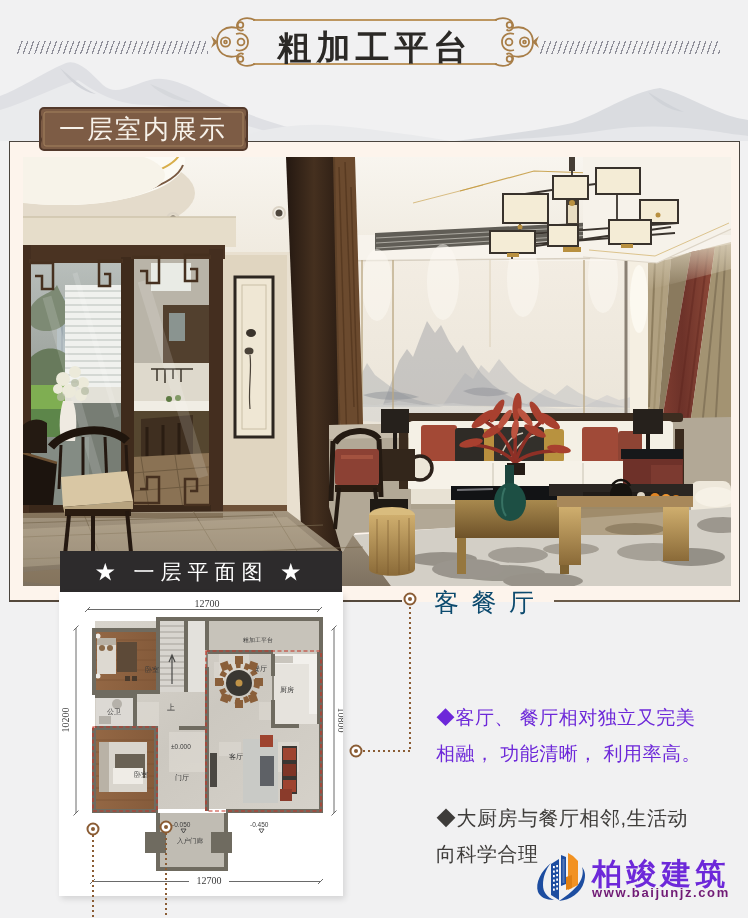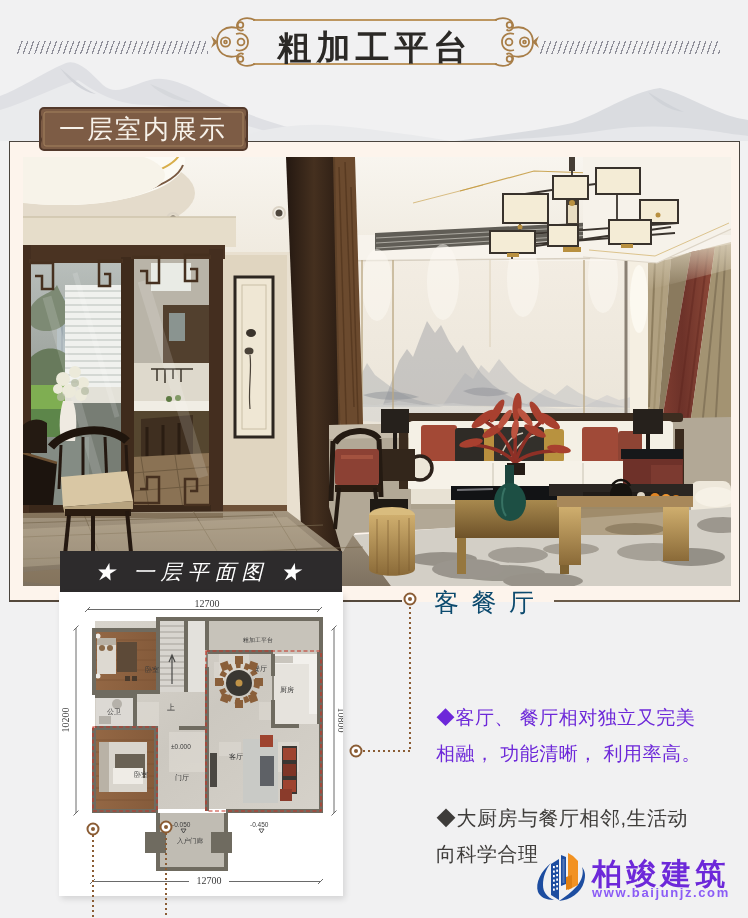--- a/index.html
+++ b/index.html
@@ -470,21 +470,21 @@
 <div class="abs" style="left:39px;top:107px;width:209px;height:44px;border-radius:11px;">
   <svg width="209" height="44" viewBox="0 0 209 44">
     <rect x="1" y="1" width="207" height="42" rx="4" fill="#7d5c45" stroke="#53392b" stroke-width="2"></rect>
     <rect x="5" y="5" width="199" height="34" rx="2" fill="none" stroke="#a4825f" stroke-width="1"></rect>
     <path d="M0,6 q6,5 0,10 Z M0,28 q6,5 0,10 Z" fill="#53392b"></path>
     <path d="M209,6 q-6,5 0,10 Z M209,28 q-6,5 0,10 Z" fill="#53392b"></path>
     <text x="104" y="31" text-anchor="middle" font-size="26" letter-spacing="2" fill="#f7f2ea" font-family="Liberation Sans">一层室内展示</text>
   </svg>
 </div>
 
-<div class="abs" style="left:60px;top:551px;width:282px;height:41px;background:#2d2b2c;color:#fff;display:flex;align-items:center;justify-content:center;font-size:21px;letter-spacing:6px;white-space:nowrap;font-style:italic;">★ 一层平面图 ★</div>
+<div class="abs" style="left:60px;top:551px;width:282px;height:41px;background:#2d2b2c;color:#fff;display:flex;align-items:center;justify-content:center;font-size:21px;letter-spacing:6px;white-space:nowrap;">★ 一层平面图 ★</div>
 
 <div class="abs" style="left:59px;top:592px;width:284px;height:304px;background:#ffffff;box-shadow:2px 3px 6px rgba(0,0,0,0.12);"></div>
 <svg class="abs" style="left:59px;top:592px;" width="284" height="304" viewBox="0 0 284 304">
 <defs>
   <linearGradient id="pMarble" x1="0" y1="0" x2="1" y2="1">
     <stop offset="0" stop-color="#d8d4cc"></stop>
         <stop offset="0.5" stop-color="#ccc8c0"></stop>
         <stop offset="1" stop-color="#d5d1c9"></stop>
   </linearGradient>
   <linearGradient id="pWood" x1="0" y1="0" x2="1" y2="0">
@@ -703,13 +703,13 @@
     <rect x="20" y="28.5" width="1.8" height="2.2"></rect>
       <rect x="23.2" y="27.5" width="1.8" height="2.2"></rect>
     <rect x="20" y="33" width="1.8" height="2.2"></rect>
       <rect x="23.2" y="32" width="1.8" height="2.2"></rect>
     <rect x="20" y="37.5" width="1.8" height="2.2"></rect>
       <rect x="23.2" y="36.5" width="1.8" height="2.2"></rect>
     <rect x="29.5" y="8" width="2" height="24" opacity="0.25"></rect>
   </g>
 </svg>
 <div class="abs" style="left:592px;top:854px;font-size:30px;font-weight:bold;color:#6d28d9;letter-spacing:4.5px;white-space:nowrap;text-align:center;">柏竣建筑</div>
-<div class="abs" style="left:592px;top:885px;font-size:13px;font-weight:bold;color:#8b5cf6;letter-spacing:1.6px;white-space:nowrap;">www.baijunjz.com</div>
+<div class="abs" style="left:592px;top:885px;font-size:13px;font-weight:bold;color:#701a75;letter-spacing:1.6px;white-space:nowrap;">www.baijunjz.com</div>
 
 </body></html>

